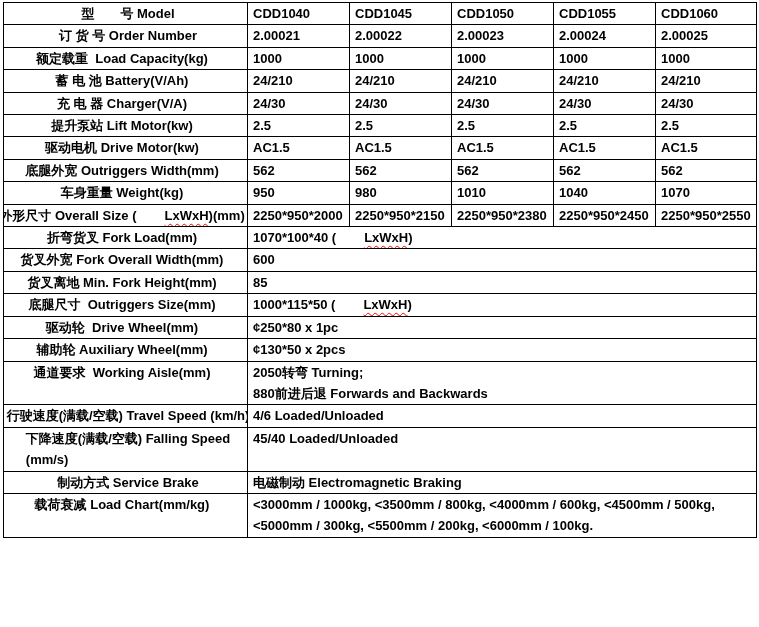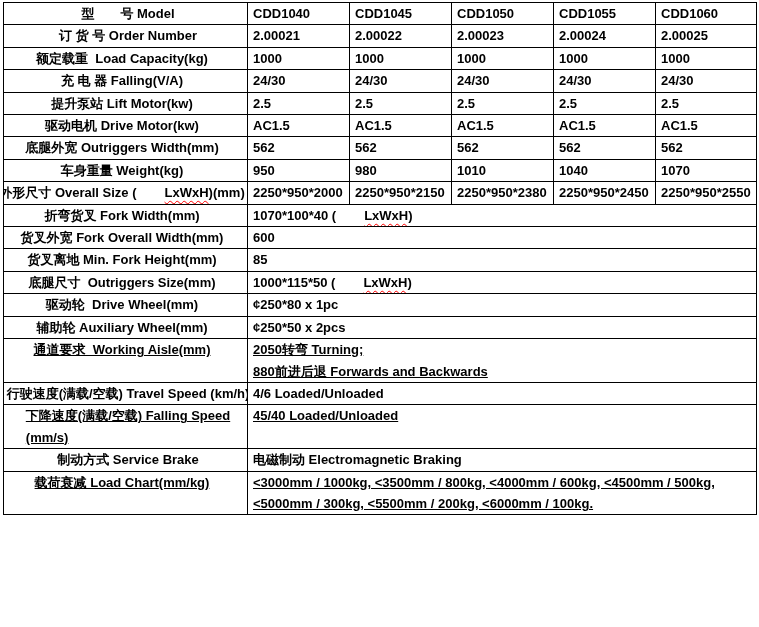--- a/index.html
+++ b/index.html
@@ -29,21 +29,21 @@
   }
   td {
     border: 1px solid var(--border);
     vertical-align: top;
     padding: 0 0 0 5px;
     line-height: 21.4px;
     white-space: pre;
     overflow: hidden;
   }
   tr.single { height: 21.4px; }
-  tr.tall   { height: 42.8px; text-decoration: underline; }
+  tr.tall   { height: 42.8px; }
   .label-wrap {
     display: flex;
     justify-content: center;
     align-items: flex-start;
   }
   .label { white-space: pre; }
   .unit  { white-space: pre; padding-right: 12px; }
   .wavy {
     text-decoration-line: underline;
     text-decoration-style: wavy;
@@ -84,21 +84,29 @@
       </tr>
       <tr class="single">
         <td><div class="label-wrap"><span class="label">额定载重  Load Capacity</span><span class="unit">(kg)</span></div></td>
         <td>1000</td>
         <td>1000</td>
         <td>1000</td>
         <td>1000</td>
         <td>1000</td>
       </tr>
       <tr class="single">
-        <td><div class="label-wrap"><span class="label">充 电 器 Falling</span><span class="unit">(V/A)</span></div></td>
+        <td><div class="label-wrap"><span class="label">蓄 电 池 Battery</span><span class="unit">(V/Ah)</span></div></td>
+        <td>24/210</td>
+        <td>24/210</td>
+        <td>24/210</td>
+        <td>24/210</td>
+        <td>24/210</td>
+      </tr>
+      <tr class="single">
+        <td><div class="label-wrap"><span class="label">充 电 器 Charger</span><span class="unit">(V/A)</span></div></td>
         <td>24/30</td>
         <td>24/30</td>
         <td>24/30</td>
         <td>24/30</td>
         <td>24/30</td>
       </tr>
       <tr class="single">
         <td><div class="label-wrap"><span class="label">提升泵站 Lift Motor</span><span class="unit">(kw)</span></div></td>
         <td>2.5</td>
         <td>2.5</td>
@@ -132,42 +140,42 @@
       </tr>
       <tr class="single">
         <td><div class="label-wrap"><span class="label">外形尺寸 Overall Size (<span class="wavy">LxWxH</span>)</span><span class="unit">(mm)</span></div></td>
         <td>2250*950*2000</td>
         <td>2250*950*2150</td>
         <td>2250*950*2380</td>
         <td>2250*950*2450</td>
         <td>2250*950*2550</td>
       </tr>
       <tr class="single">
-        <td><div class="label-wrap"><span class="label">折弯货叉 Fork Width</span><span class="unit">(mm)</span></div></td>
+        <td><div class="label-wrap"><span class="label">折弯货叉 Fork Load</span><span class="unit">(mm)</span></div></td>
         <td colspan="5">1070*100*40 (<span class="wavy">LxWxH</span>)</td>
       </tr>
       <tr class="single">
         <td><div class="label-wrap"><span class="label">货叉外宽 Fork Overall Width</span><span class="unit">(mm)</span></div></td>
         <td colspan="5">600</td>
       </tr>
       <tr class="single">
         <td><div class="label-wrap"><span class="label">货叉离地 Min. Fork Height</span><span class="unit">(mm)</span></div></td>
         <td colspan="5">85</td>
       </tr>
       <tr class="single">
         <td><div class="label-wrap"><span class="label">底腿尺寸  Outriggers Size</span><span class="unit">(mm)</span></div></td>
         <td colspan="5">1000*115*50 (<span class="wavy">LxWxH</span>)</td>
       </tr>
       <tr class="single">
         <td><div class="label-wrap"><span class="label">驱动轮  Drive Wheel</span><span class="unit">(mm)</span></div></td>
         <td colspan="5">¢250*80 x 1pc</td>
       </tr>
       <tr class="single">
         <td><div class="label-wrap"><span class="label">辅助轮 Auxiliary Wheel</span><span class="unit">(mm)</span></div></td>
-        <td colspan="5">¢250*50 x 2pcs</td>
+        <td colspan="5">¢130*50 x 2pcs</td>
       </tr>
       <tr class="tall">
         <td><div class="label-wrap"><span class="label">通道要求  Working Aisle</span><span class="unit">(mm)</span></div></td>
         <td colspan="5">2050转弯 Turning;
 880前进后退 Forwards and Backwards</td>
       </tr>
       <tr class="single">
         <td><div class="label-wrap"><span class="label">行驶速度(满载/空载) Travel Speed (km/h)</span></div></td>
         <td colspan="5">4/6 Loaded/Unloaded</td>
       </tr>

